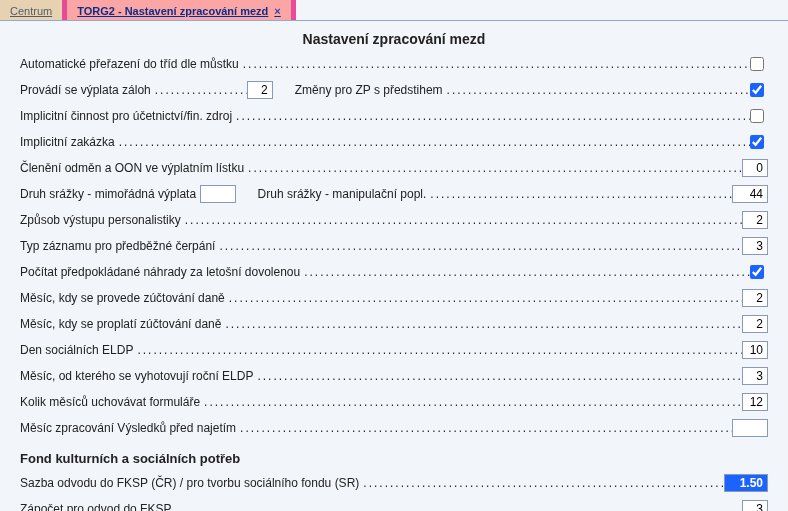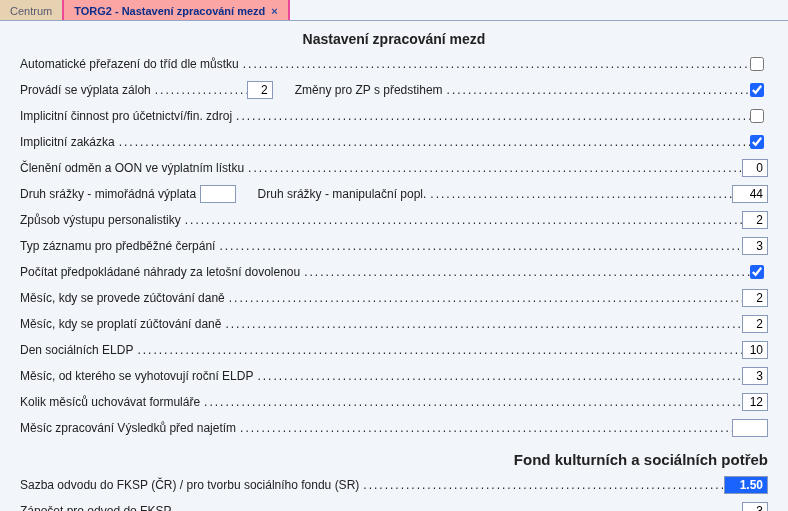--- a/index.html
+++ b/index.html
@@ -15,24 +15,25 @@
   .tabbar {
     height: 20px;
     background: #f2f5fa;
     border-bottom: 1px solid #96a8c8;
     display: flex;
     align-items: stretch;
   }
   .tab {
     padding: 2px 10px 0 10px;
     font-size: 11px;
-    border-right: 2px solid #ec4899;
+    border-right: 5px solid #ec4899;
     display: flex;
     align-items: center;
     cursor: pointer;
+    text-decoration: underline;
   }
   .tab.inactive {
     background: #e6d2b0;
     color: #555a70;
   }
   .tab.active {
     background: #fca5a5;
     color: #0a2f8a;
     font-weight: bold;
   }
@@ -46,23 +47,23 @@
     padding: 4px 20px 0 20px;
   }
   .title {
     text-align: center;
     font-weight: bold;
     font-size: 14px;
     padding: 6px 0 4px 0;
     color: #222;
   }
   .section {
-    text-align: right;
-    font-weight: bold;
-    font-size: 15px;
+    text-align: left;
+    font-weight: bold;
+    font-size: 13px;
     padding: 10px 0 4px 0;
     color: #222;
   }
   .row {
     display: flex;
     align-items: center;
     height: 26px;
     position: relative;
   }
   .label {

